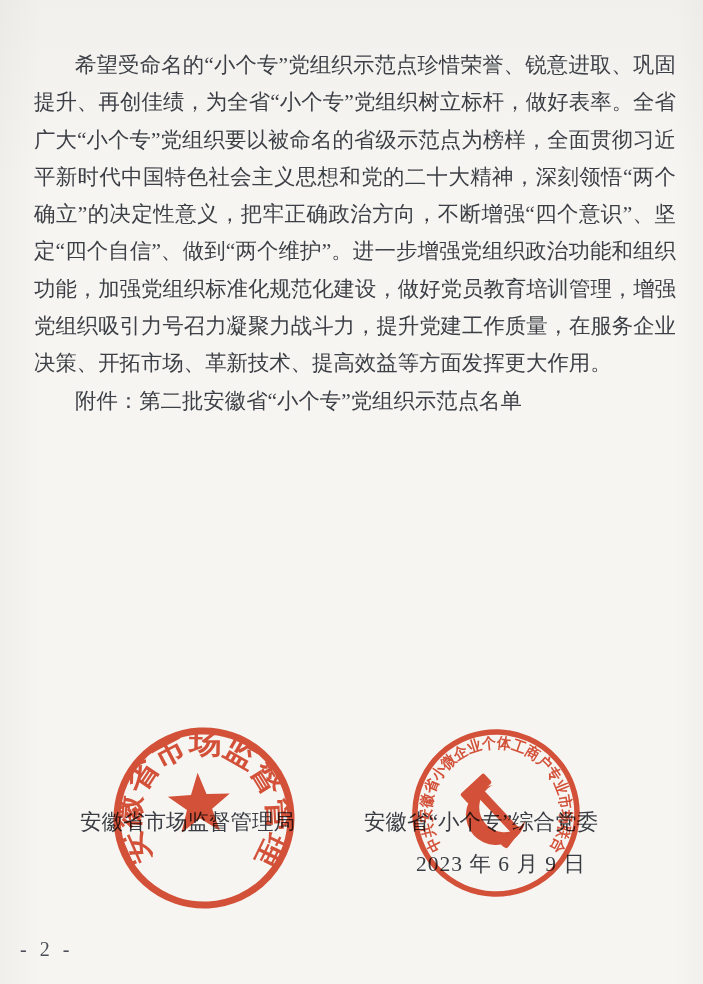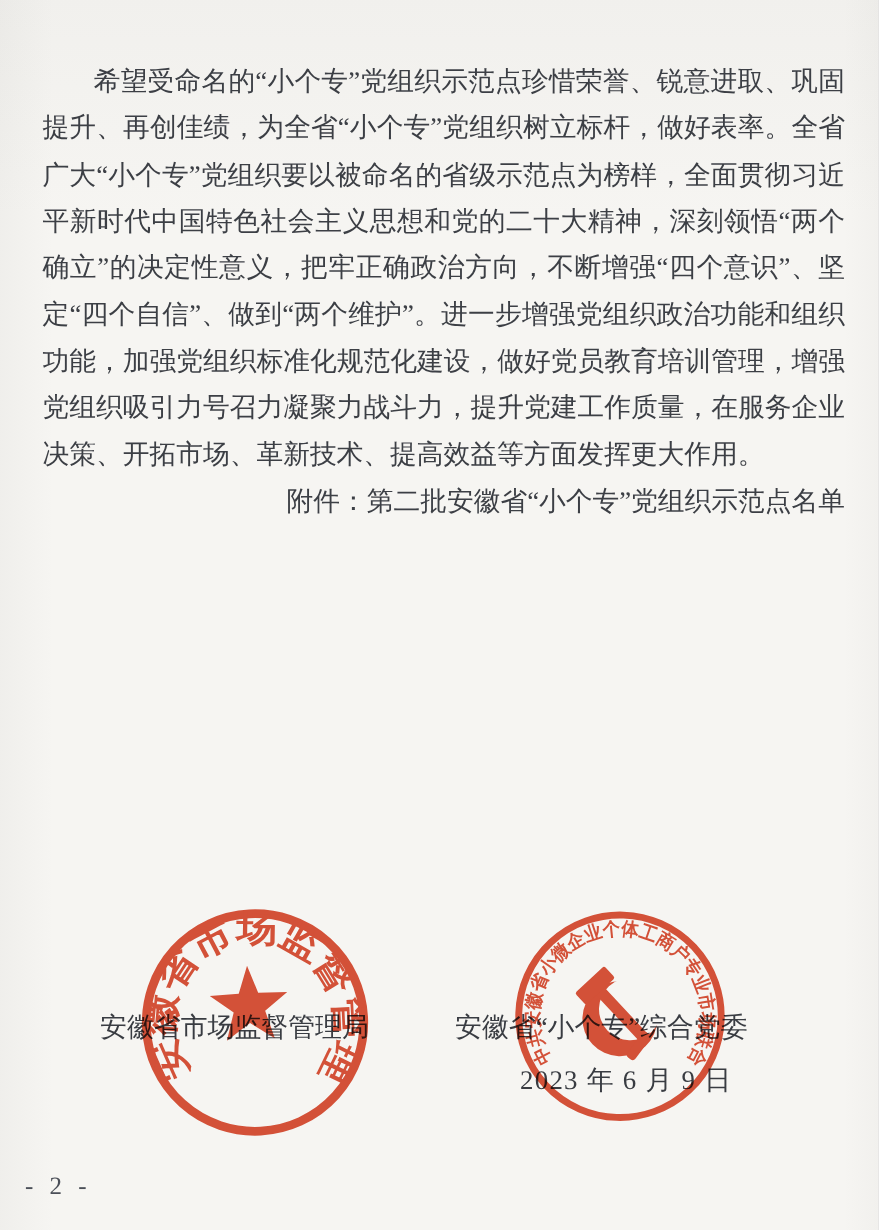--- a/index.html
+++ b/index.html
@@ -35,21 +35,21 @@
     text-align: justify;
     text-justify: inter-character;
     margin-top: 32px;
   }
   .body-text p {
     margin: 0;
     text-indent: 41px;
   }
   .attachment {
     margin-top: 15px;
-    text-align: right;
+    text-align: left;
   }
   .sig {
     position: absolute;
     font-size: 21.5px;
     line-height: 28px;
     white-space: nowrap;
     color: #393c42;
   }
   .sig-left  { left: 80px;  top: 808px; }
   .sig-right { left: 364px; top: 808px; }

